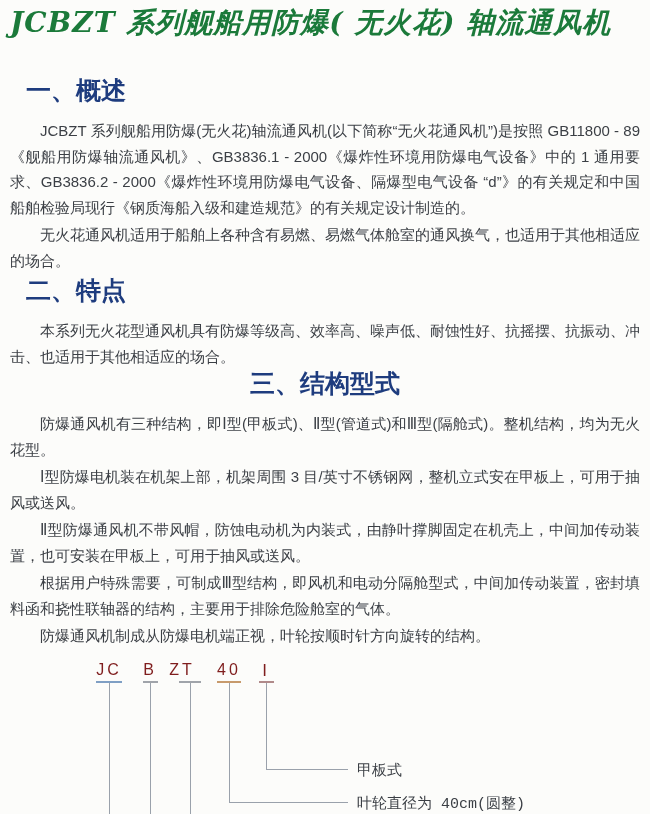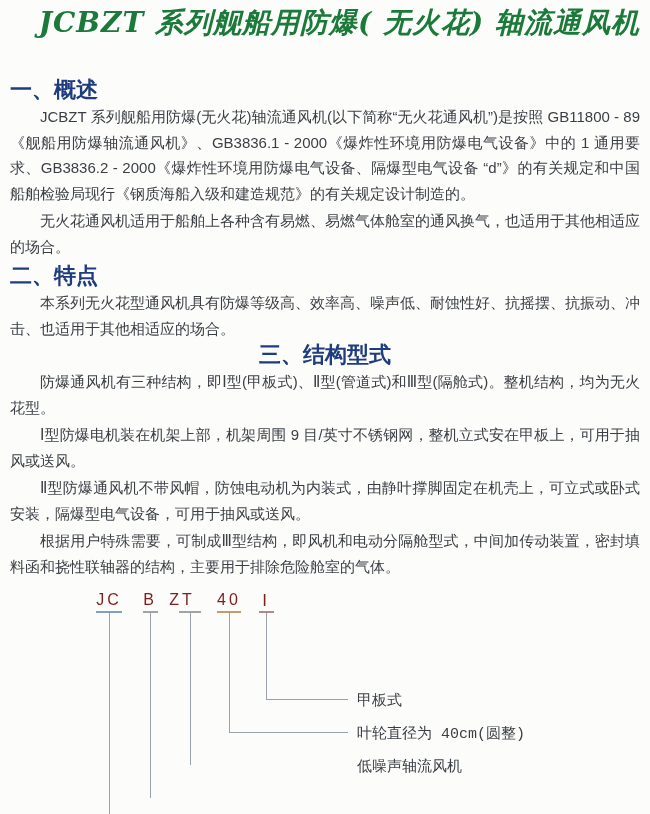--- a/index.html
+++ b/index.html
@@ -9,32 +9,32 @@
     margin:0 auto;
     background:#fcfcfa;
     box-sizing:border-box;
     padding:6px 10px 0 10px;
     font-family:"Liberation Sans","DejaVu Sans",sans-serif;
     color:#3b3f45;
     overflow:hidden;
   }
   .doc-title{
     margin:0;
-    text-align:right;
+    text-align:left;
     font-family:"DejaVu Serif","Liberation Serif",serif;
     font-style:italic;
     font-weight:bold;
     font-size:28px;
     line-height:34px;
     letter-spacing:1px;
     color:#1b7a3a;
   }
   .sec-h{
-    margin:0;
-    font-size:22px;
+    margin:16px;
+    font-size:25px;
     line-height:24px;
     font-weight:bold;
     color:#1e3c7e;
     position:relative;
   }
   .sec-h.mt1{margin-top:38px;}
   .sec-h.mt2{margin-top:5px;}
   .sec-h.mt3{margin-top:2px;text-align:center;}
   .sec-h.mt4{margin-top:0;}
   p.body{
@@ -93,23 +93,24 @@
 
   <h2 class="sec-h mt1">一、概述</h2>
   <p class="body">JCBZT 系列舰船用防爆(无火花)轴流通风机(以下简称“无火花通风机”)是按照 GB11800 - 89《舰船用防爆轴流通风机》、GB3836.1 - 2000《爆炸性环境用防爆电气设备》中的 1 通用要求、GB3836.2 - 2000《爆炸性环境用防爆电气设备、隔爆型电气设备 “d”》的有关规定和中国船舶检验局现行《钢质海船入级和建造规范》的有关规定设计制造的。</p>
   <p class="body">无火花通风机适用于船舶上各种含有易燃、易燃气体舱室的通风换气，也适用于其他相适应的场合。</p>
 
   <h2 class="sec-h mt2">二、特点</h2>
   <p class="body">本系列无火花型通风机具有防爆等级高、效率高、噪声低、耐蚀性好、抗摇摆、抗振动、冲击、也适用于其他相适应的场合。</p>
 
   <h2 class="sec-h mt3">三、结构型式</h2>
   <p class="body">防爆通风机有三种结构，即Ⅰ型(甲板式)、Ⅱ型(管道式)和Ⅲ型(隔舱式)。整机结构，均为无火花型。</p>
-  <p class="body">Ⅰ型防爆电机装在机架上部，机架周围 9 目/英寸不锈钢网，整机立式安在甲板上，可用于抽风或送风。</p>
-  <p class="body">Ⅱ型防爆通风机不带风帽，防蚀电动机为内装式，由静叶撑脚固定在机壳上，可立式或卧式安装，隔爆型电气设备，可用于抽风或送风。</p>
+  <p class="body">Ⅰ型防爆电机装在机架上部，机架周围 3 目/英寸不锈钢网，整机立式安在甲板上，可用于抽风或送风。</p>
+  <p class="body">Ⅱ型防爆通风机不带风帽，防蚀电动机为内装式，由静叶撑脚固定在机壳上，中间加传动装置，也可安装在甲板上，可用于抽风或送风。</p>
   <p class="body">根据用户特殊需要，可制成Ⅲ型结构，即风机和电动分隔舱型式，中间加传动装置，密封填料函和挠性联轴器的结构，主要用于排除危险舱室的气体。</p>
+  <p class="body">防爆通风机制成从防爆电机端正视，叶轮按顺时针方向旋转的结构。</p>
 
 
   <div class="diagram">
 
     <span class="code" style="left:99px;">JC</span>
     <span class="code" style="left:140px;">B</span>
     <span class="code" style="left:172px;">ZT</span>
     <span class="code" style="left:219px;">40</span>
     <span class="code" style="left:256px;">Ⅰ</span>
 

